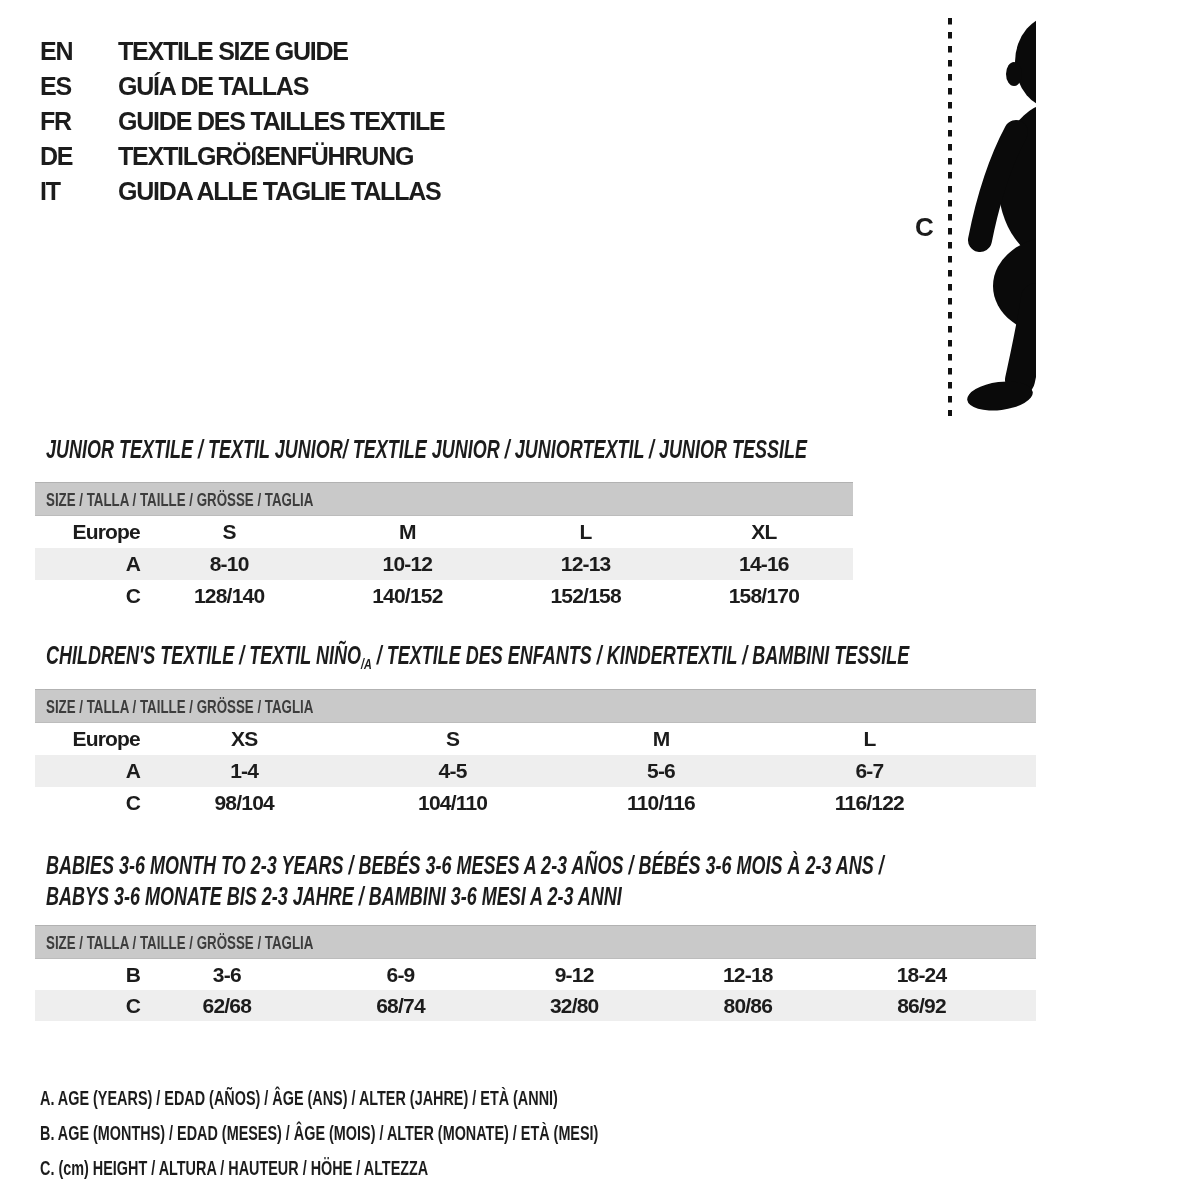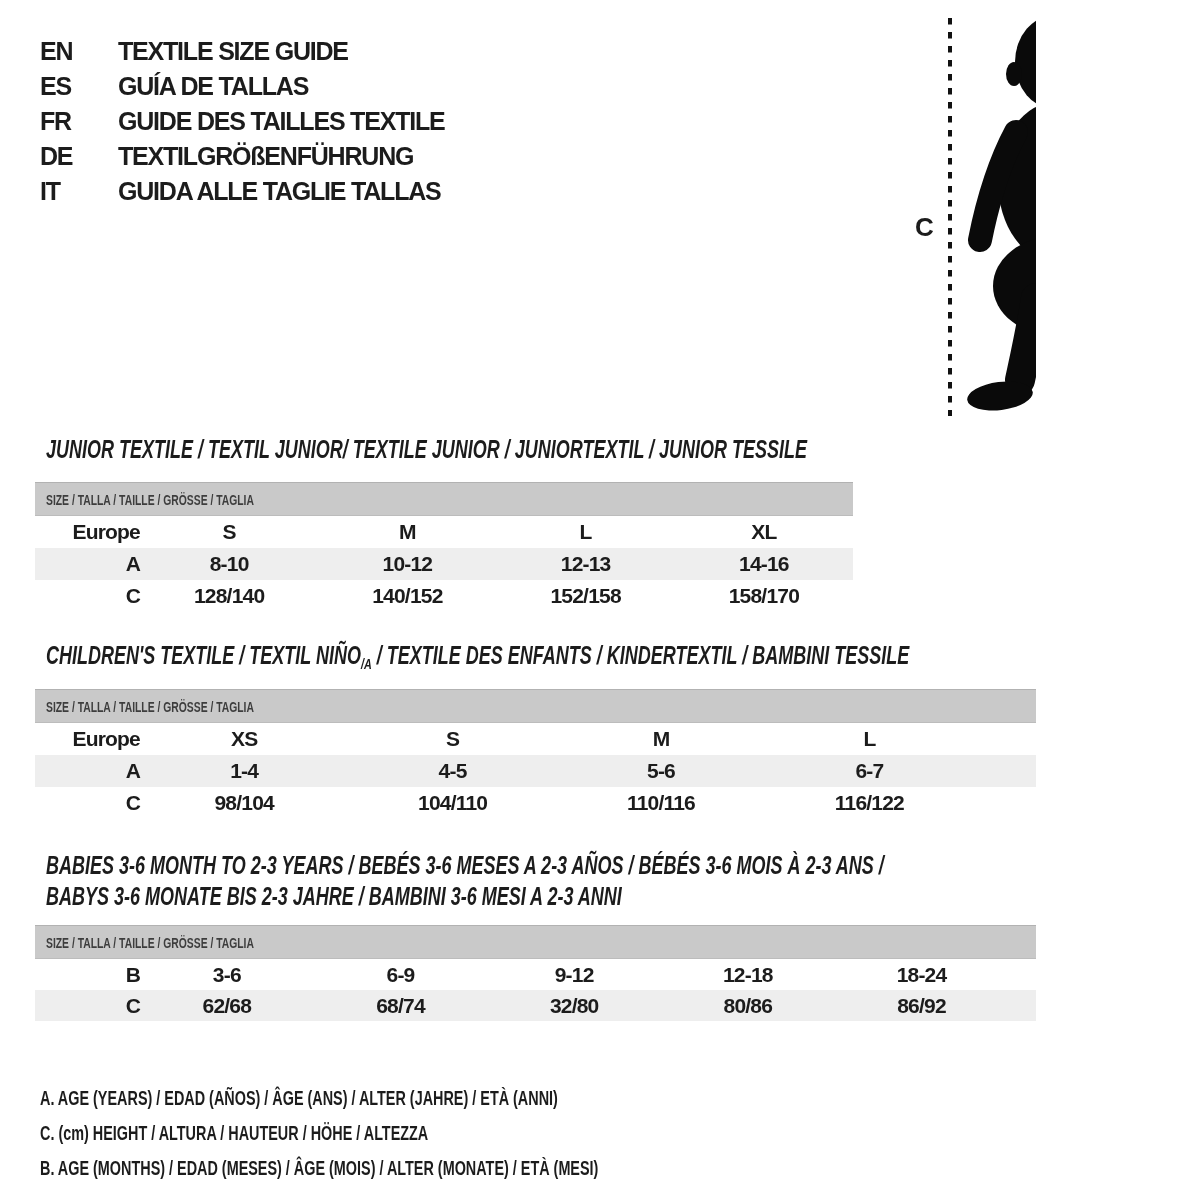--- a/index.html
+++ b/index.html
@@ -41,21 +41,21 @@
   
   .tbl{position:absolute;left:35px;}
   .tbl-junior{top:482px;width:818px;}
   .tbl-children{top:689px;width:1147px;}
   .tbl-babies{top:925px;width:1147px;}
   .size-bar{
     height:34px;line-height:34px;
     background:var(--bar-bg);
     border-top:1px solid #b2b2b2;border-bottom:1px solid #bcbcbc;
     color:var(--bar-ink);
-    padding-left:11px;font-size:14px;
+    padding-left:11px;font-size:18px;
   }
   .trow{display:grid;height:32px;align-items:center;font-size:21px;letter-spacing:-0.8px;}
   .tbl-babies .trow{height:31px;}
   .cols4{grid-template-columns:105px repeat(4,1fr);}
   .cols5{grid-template-columns:105px repeat(5,1fr);}
   .cols6{grid-template-columns:105px repeat(6,1fr);}
   .trow.alt{background:var(--row-alt-bg);}
   .cell{text-align:center;white-space:nowrap;}
   .cell.lbl{text-align:right;padding-left:8px;}
   
@@ -197,17 +197,17 @@
       <span class="cell">68/74</span>
       <span class="cell">32/80</span>
       <span class="cell">80/86</span>
       <span class="cell">86/92</span>
       <span class="cell">92/98</span>
     </div>
   </div>
 
   <div class="legend">
     <div class="legend-line"><span class="sxh">A. AGE (YEARS) / EDAD (AÑOS) / ÂGE (ANS) / ALTER (JAHRE) / ETÀ (ANNI)</span></div>
+    <div class="legend-line"><span class="sxh">B. AGE (MONTHS) / EDAD (MESES) / ÂGE (MOIS) / ALTER (MONATE) / ETÀ (MESI)</span></div>
     <div class="legend-line"><span class="sxh">C. (cm) HEIGHT / ALTURA / HAUTEUR / HÖHE / ALTEZZA</span></div>
-    <div class="legend-line"><span class="sxh">B. AGE (MONTHS) / EDAD (MESES) / ÂGE (MOIS) / ALTER (MONATE) / ETÀ (MESI)</span></div>
   </div>
 
 </div>
 
 </body></html>

